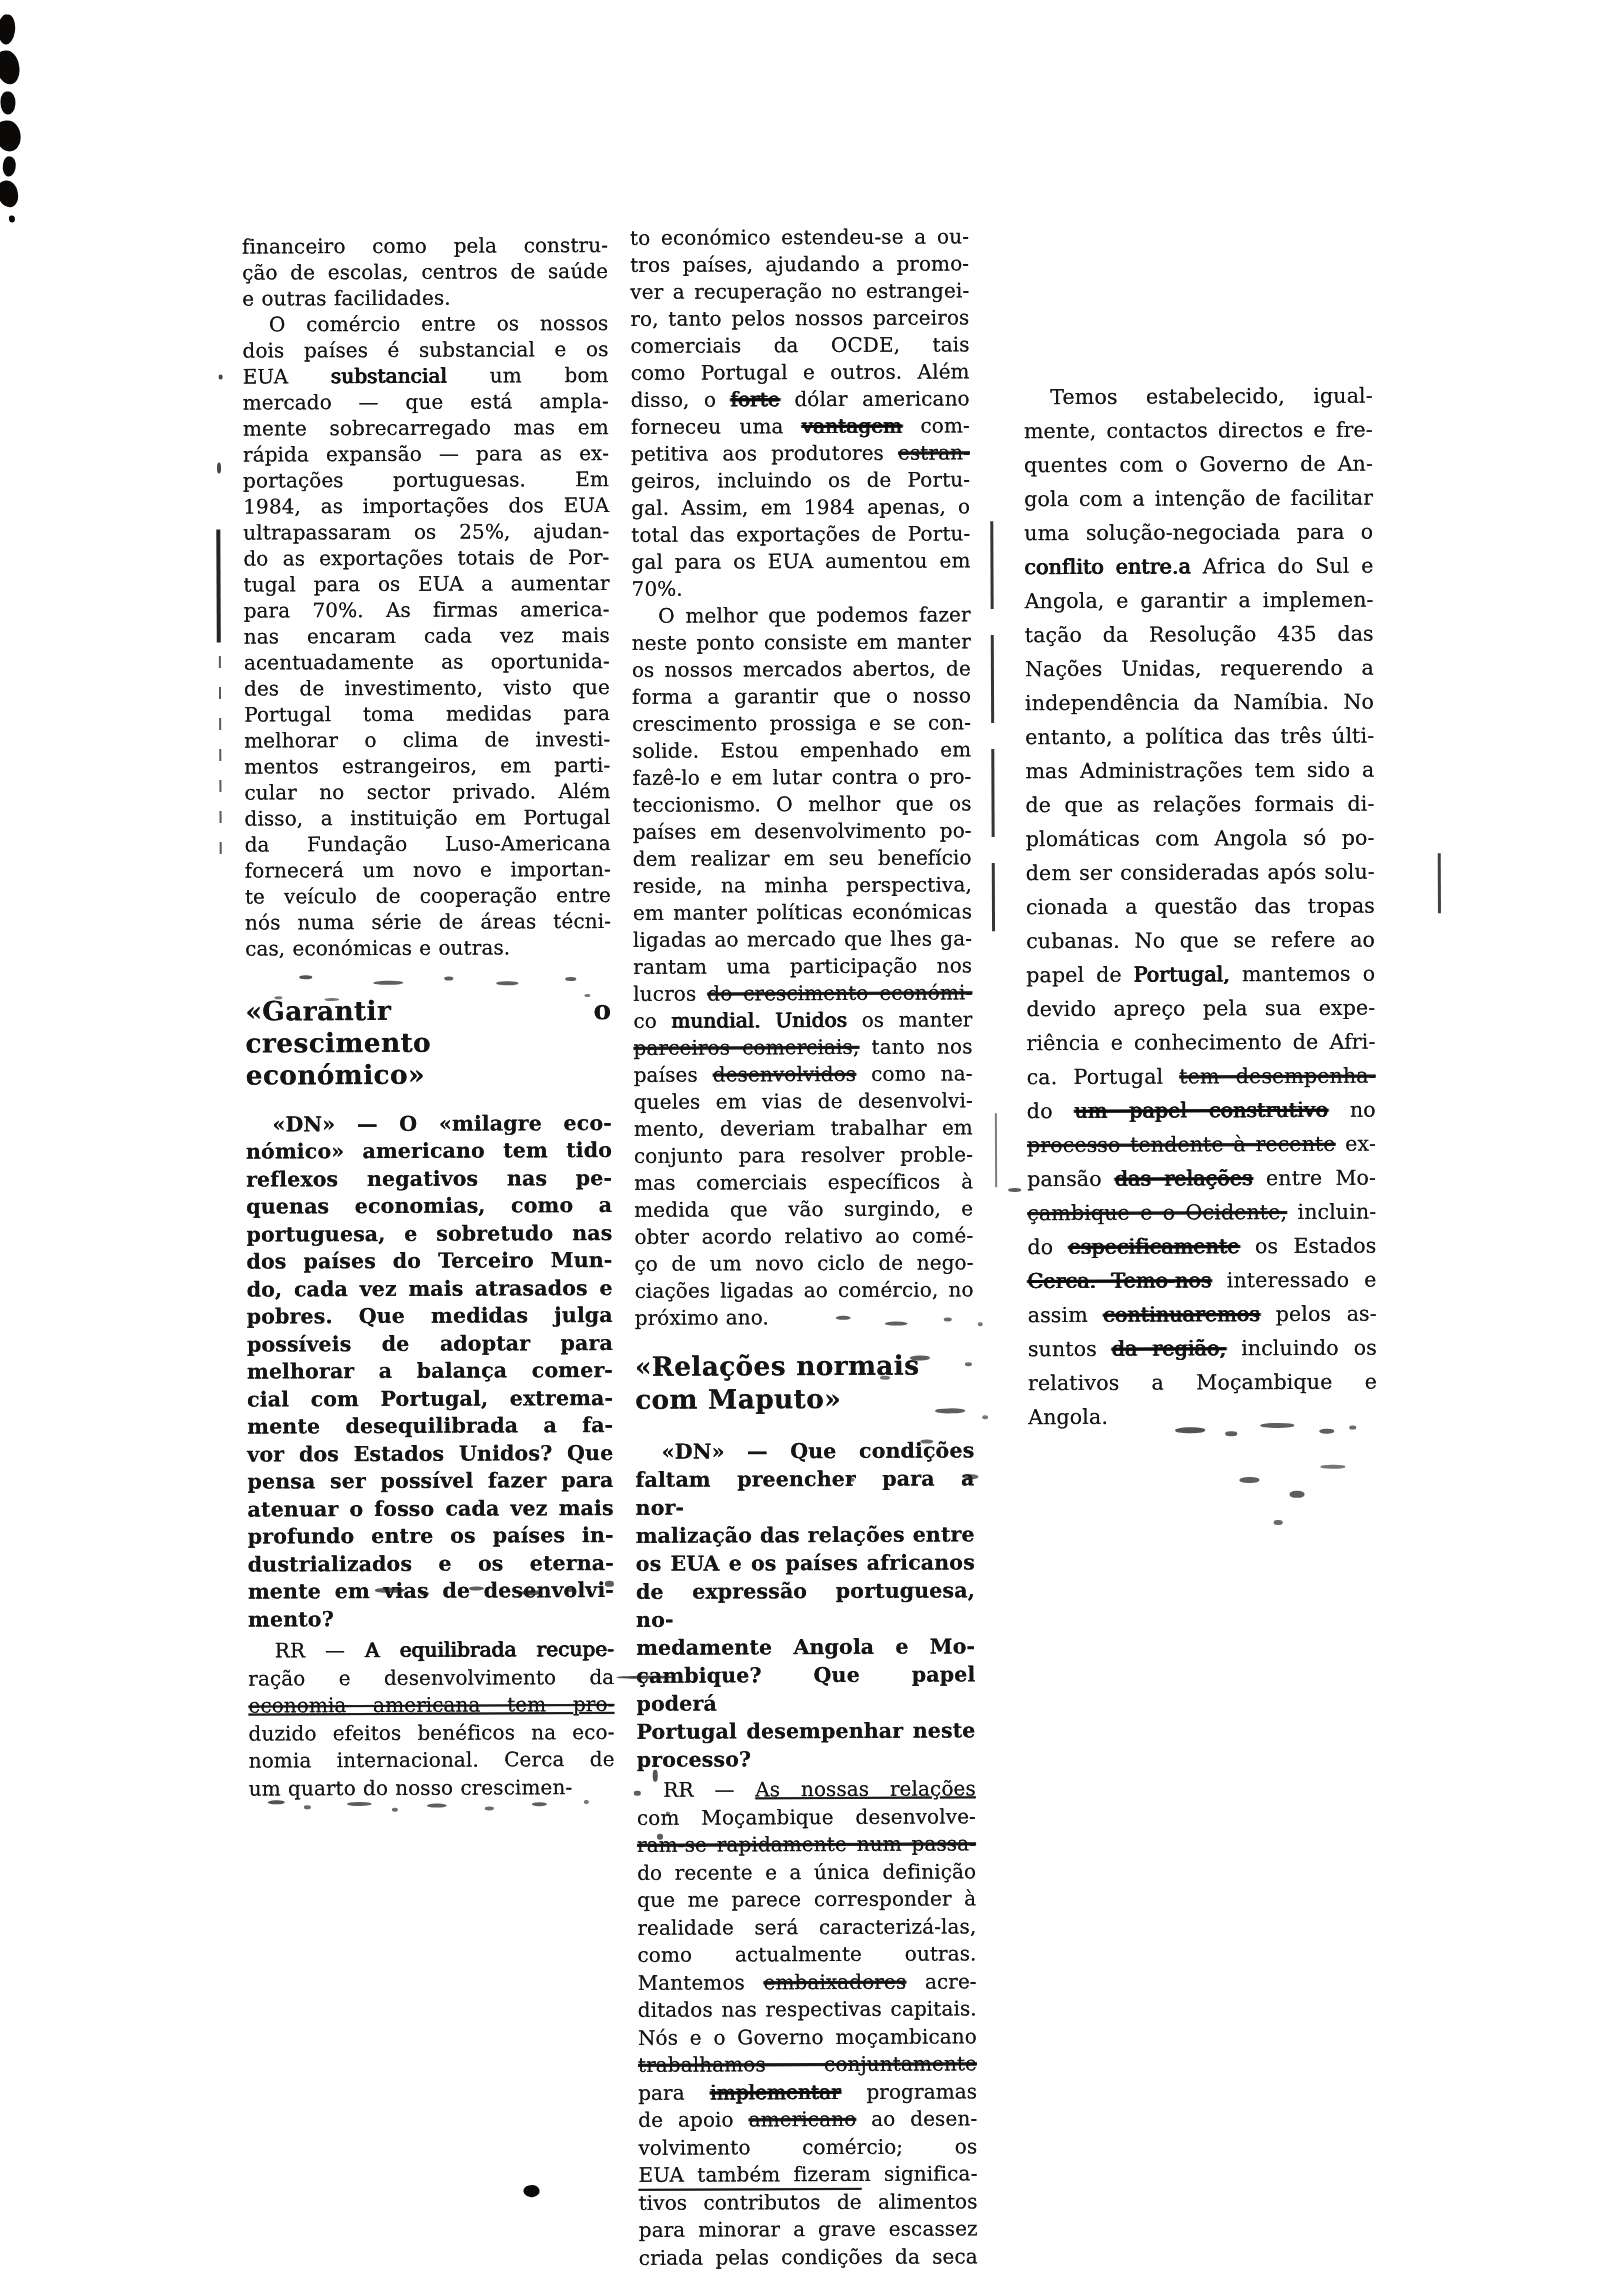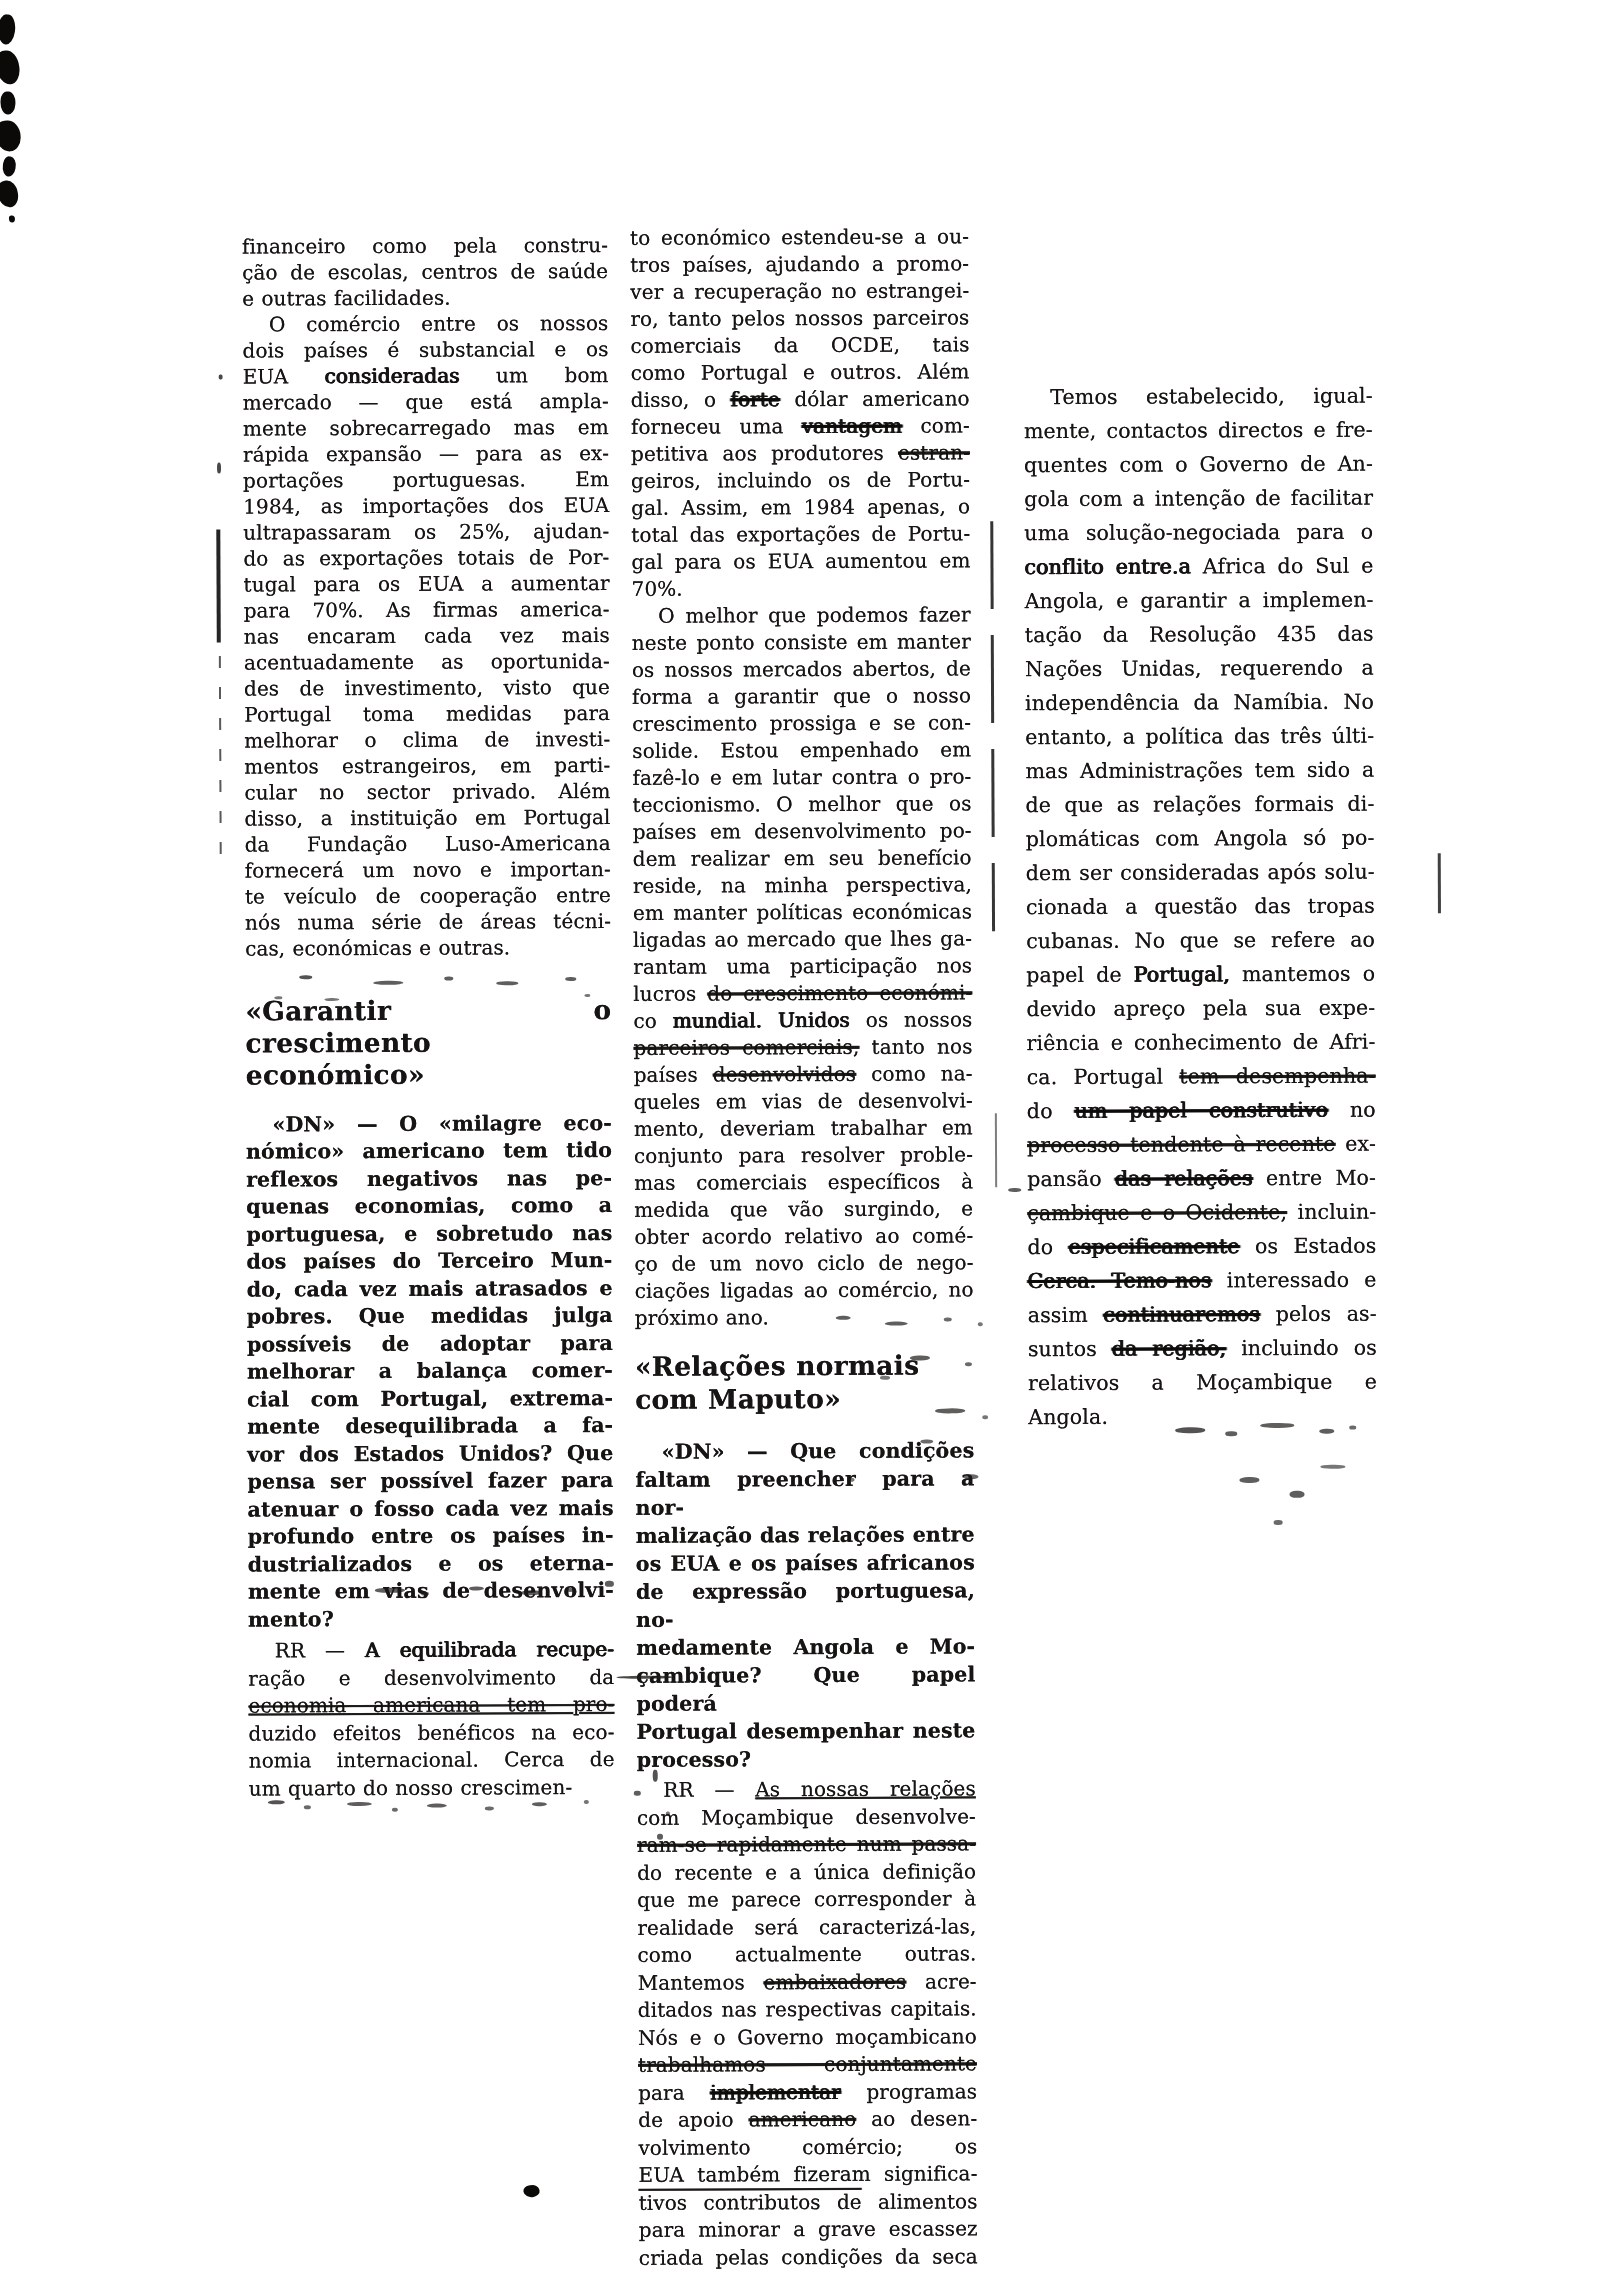--- a/index.html
+++ b/index.html
@@ -28,21 +28,21 @@
 </head>
 <body>
 
 <div id="page">
   <div class="col" style="left: 246px; top: 231px; width: 366px;">
       <div class="line body" style="font-size: 20px; line-height: 26px;">financeiro como pela constru-</div>
       <div class="line body" style="font-size: 20px; line-height: 26px;">ção de escolas, centros de saúde</div>
       <div class="line body nl" style="font-size: 20px; line-height: 26px;">e outras facilidades.</div>
       <div class="line body ind" style="font-size: 20px; line-height: 26px;">O comércio entre os nossos</div>
       <div class="line body" style="font-size: 20px; line-height: 26px;">dois países é substancial e os</div>
-      <div class="line body" style="font-size: 20px; line-height: 26px;"><span>EUA </span><span class="fx-sm">consideradas</span><span> um bom</span></div>
+      <div class="line body" style="font-size: 20px; line-height: 26px;"><span>EUA </span><span class="fx-sm">substancial</span><span> um bom</span></div>
       <div class="line body" style="font-size: 20px; line-height: 26px;">mercado — que está ampla-</div>
       <div class="line body" style="font-size: 20px; line-height: 26px;">mente sobrecarregado mas em</div>
       <div class="line body" style="font-size: 20px; line-height: 26px;">rápida expansão — para as ex-</div>
       <div class="line body" style="font-size: 20px; line-height: 26px;">portações portuguesas. Em</div>
       <div class="line body" style="font-size: 20px; line-height: 26px;">1984, as importações dos EUA</div>
       <div class="line body" style="font-size: 20px; line-height: 26px;">ultrapassaram os 25%, ajudan-</div>
       <div class="line body" style="font-size: 20px; line-height: 26px;">do as exportações totais de Por-</div>
       <div class="line body" style="font-size: 20px; line-height: 26px;">tugal para os EUA a aumentar</div>
       <div class="line body" style="font-size: 20px; line-height: 26px;">para 70%. As firmas america-</div>
       <div class="line body" style="font-size: 20px; line-height: 26px;">nas encaram cada vez mais</div>
@@ -112,21 +112,21 @@
       <div class="line body" style="font-size: 20px; line-height: 27px;">solide. Estou empenhado em</div>
       <div class="line body" style="font-size: 20px; line-height: 27px;">fazê-lo e em lutar contra o pro-</div>
       <div class="line body" style="font-size: 20px; line-height: 27px;">teccionismo. O melhor que os</div>
       <div class="line body" style="font-size: 20px; line-height: 27px;">países em desenvolvimento po-</div>
       <div class="line body" style="font-size: 20px; line-height: 27px;">dem realizar em seu benefício</div>
       <div class="line body" style="font-size: 20px; line-height: 27px;">reside, na minha perspectiva,</div>
       <div class="line body" style="font-size: 20px; line-height: 27px;">em manter políticas económicas</div>
       <div class="line body" style="font-size: 20px; line-height: 27px;">ligadas ao mercado que lhes ga-</div>
       <div class="line body" style="font-size: 20px; line-height: 27px;">rantam uma participação nos</div>
       <div class="line body" style="font-size: 20px; line-height: 27px;"><span>lucros </span><span class="fx-x">do crescimento económi-</span></div>
-      <div class="line body" style="font-size: 20px; line-height: 27px;"><span>co </span><span class="fx-sm">mundial. Unidos</span><span> os nossos</span></div>
+      <div class="line body" style="font-size: 20px; line-height: 27px;"><span>co </span><span class="fx-sm">mundial. Unidos</span><span> os manter</span></div>
       <div class="line body" style="font-size: 20px; line-height: 27px;"><span class="fx-x">parceiros comerciais,</span><span> tanto nos</span></div>
       <div class="line body" style="font-size: 20px; line-height: 27px;"><span>países </span><span class="fx-x">desenvolvidos</span><span> como na-</span></div>
       <div class="line body" style="font-size: 20px; line-height: 27px;">queles em vias de desenvolvi-</div>
       <div class="line body" style="font-size: 20px; line-height: 27px;">mento, deveriam trabalhar em</div>
       <div class="line body" style="font-size: 20px; line-height: 27px;">conjunto para resolver proble-</div>
       <div class="line body" style="font-size: 20px; line-height: 27px;">mas comerciais específicos à</div>
       <div class="line body" style="font-size: 20px; line-height: 27px;">medida que vão surgindo, e</div>
       <div class="line body" style="font-size: 20px; line-height: 27px;">obter acordo relativo ao comé-</div>
       <div class="line body" style="font-size: 20px; line-height: 27px;">ço de um novo ciclo de nego-</div>
       <div class="line body" style="font-size: 20px; line-height: 27px;">ciações ligadas ao comércio, no</div>

